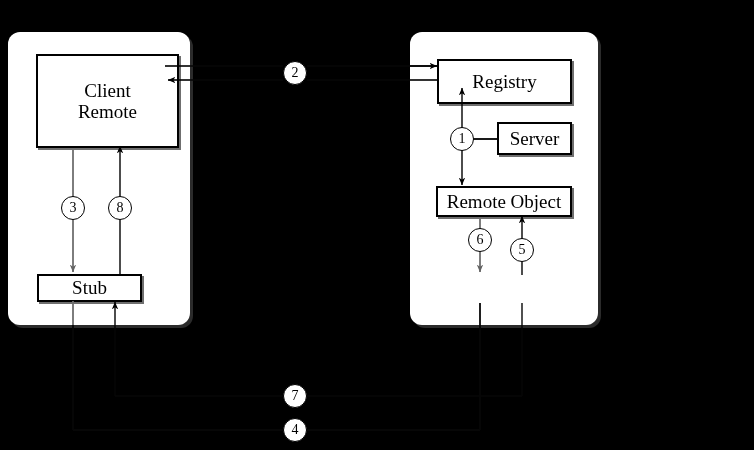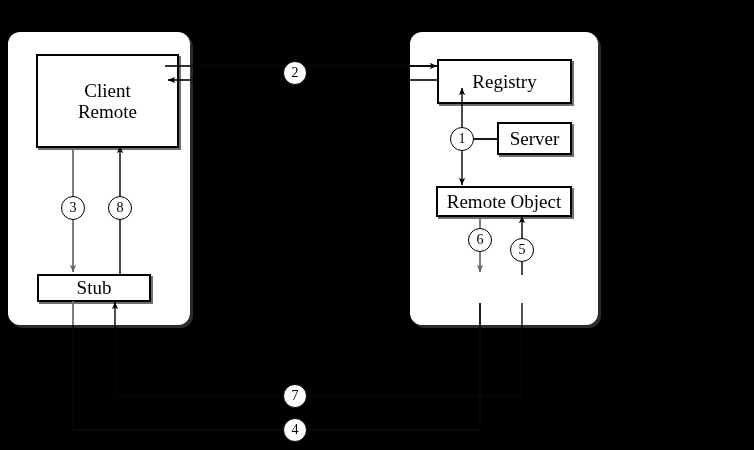--- a/index.html
+++ b/index.html
@@ -118,21 +118,21 @@
     <line x1="522" y1="240" x2="522" y2="216" stroke="#000000" stroke-width="1.4" marker-end="url(#ah-black)"></line>
   </svg>
 
   <div class="nodebox label-1" style="left:36px; top:54px; width:143px; height:94px;">
     <div>
       <span>Client</span>
       <span>Remote</span>
     </div>
   </div>
 
-  <div class="nodebox label-1" style="left:37px; top:274px; width:114px; height:28px;">
+  <div class="nodebox label-1" style="left:37px; top:274px; width:105px; height:28px;">
     <span>Stub</span>
   </div>
 
   <div class="nodebox label-1" style="left:437px; top:59px; width:135px; height:45px;">
     <span>Registry</span>
   </div>
 
   <div class="nodebox label-1" style="left:497px; top:122px; width:75px; height:33px;">
     <span>Server</span>
   </div>

